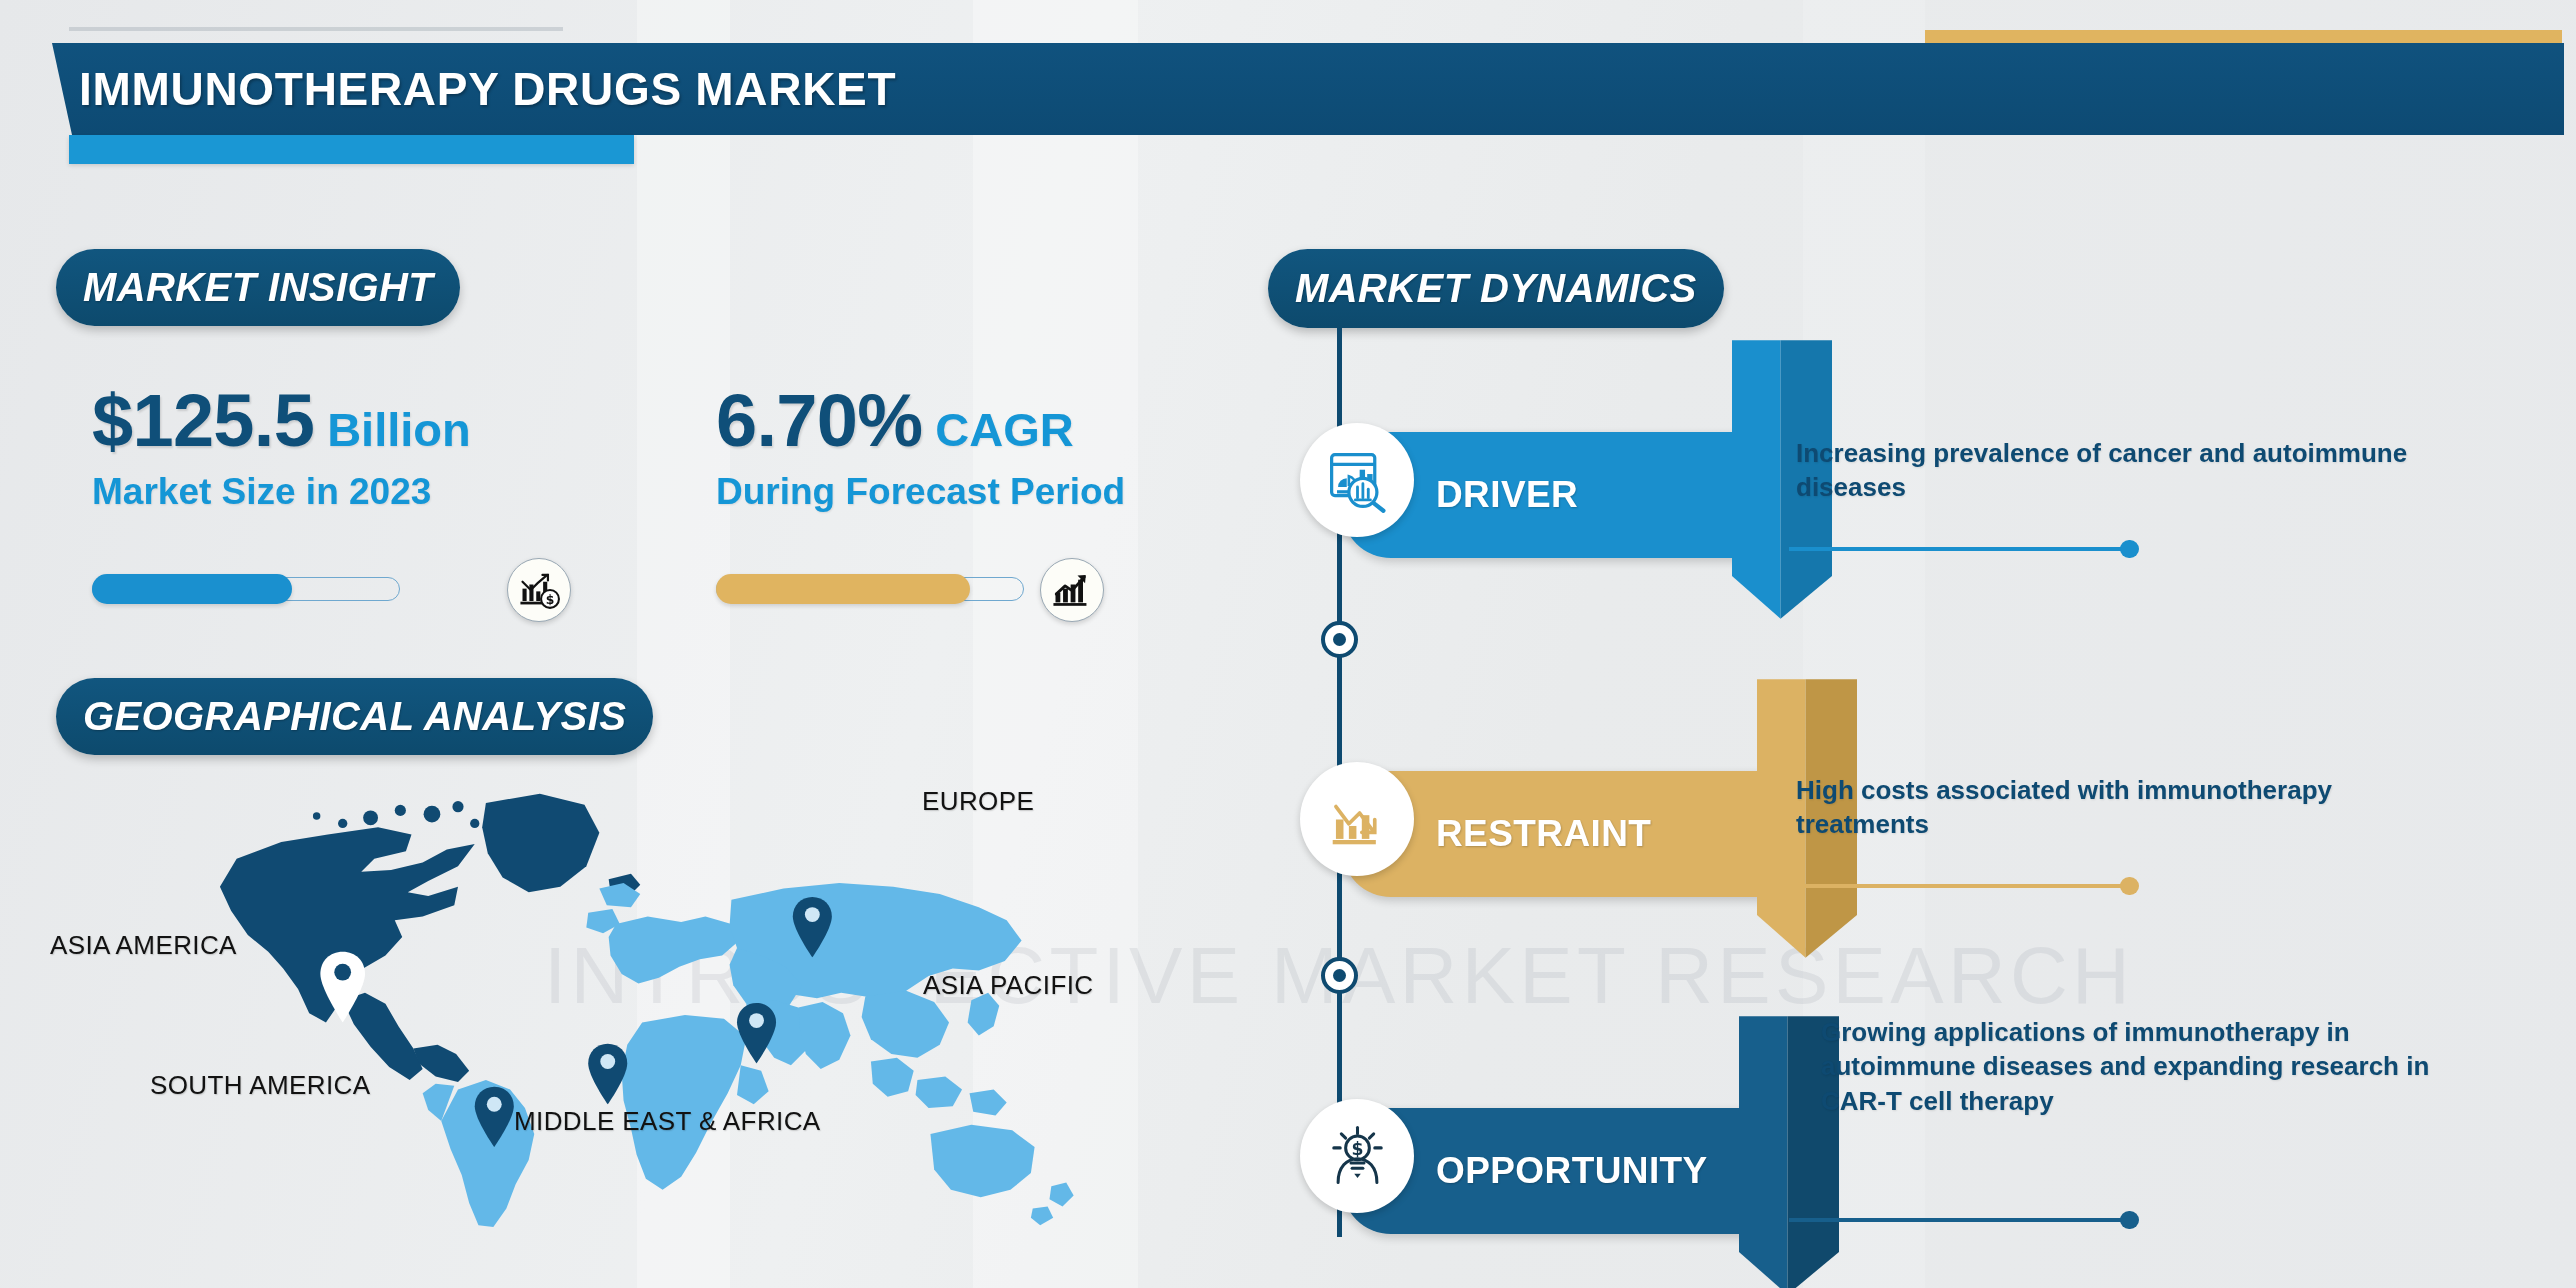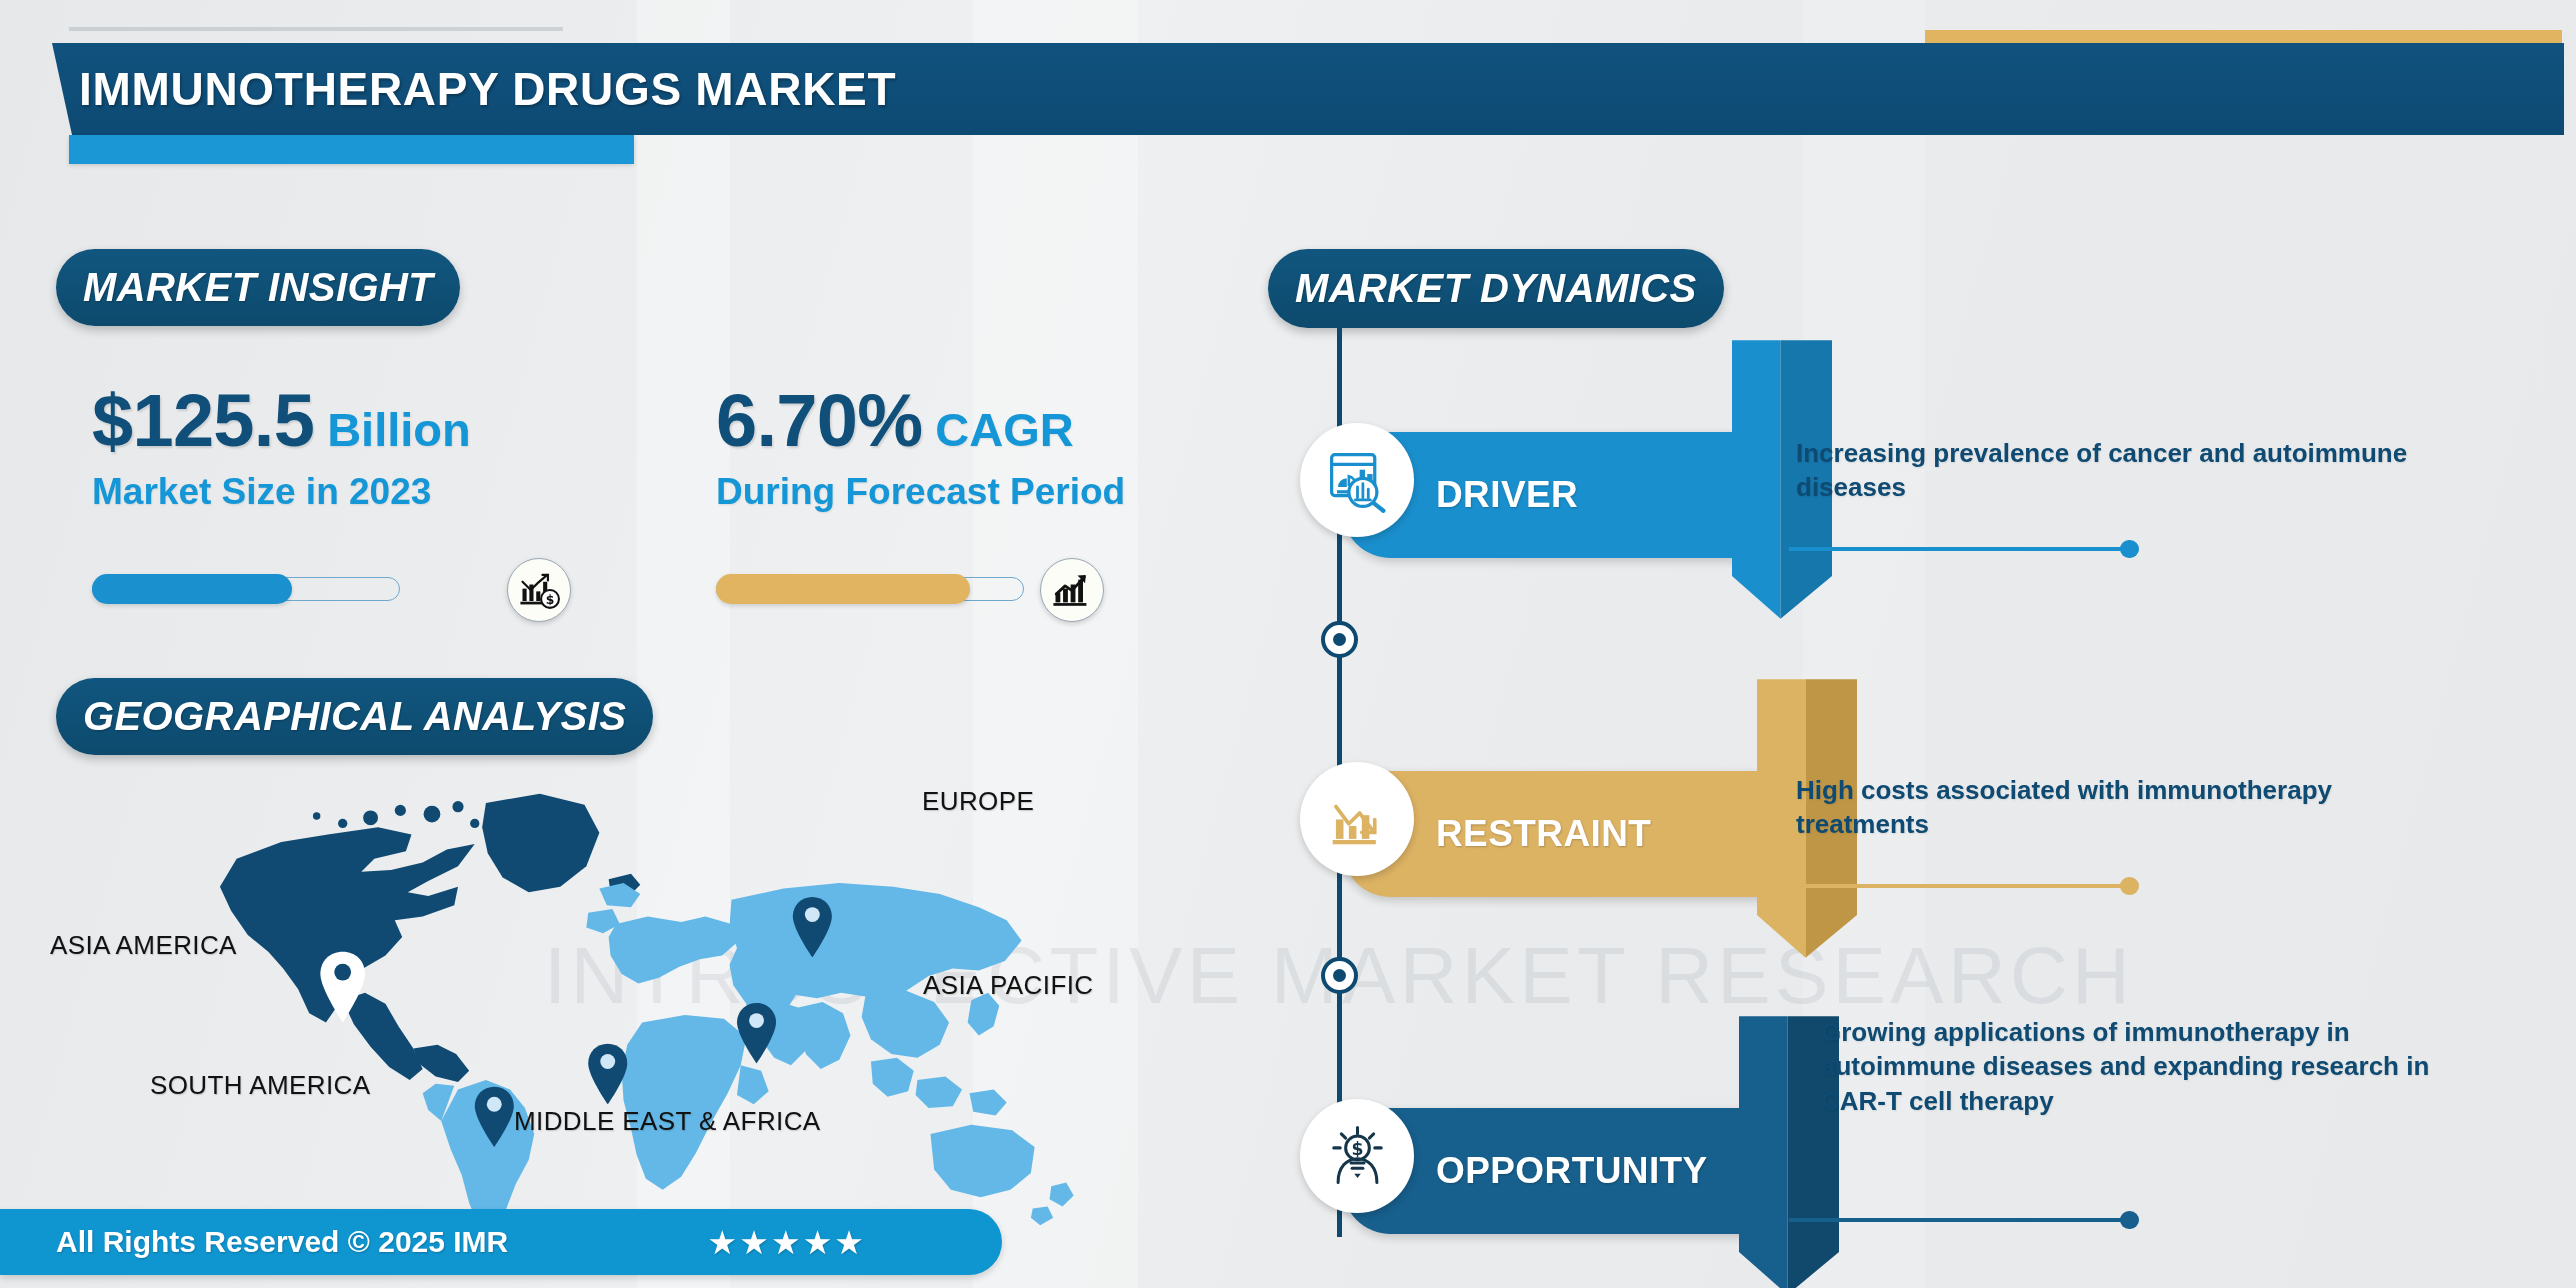--- a/index.html
+++ b/index.html
@@ -514,19 +514,15 @@
         <polygon points="0,0 68,0 68,390 0,330" fill="#175f8c"></polygon>
         <polygon points="68,0 140,0 140,330 68,390" fill="#10496c"></polygon>
       </svg>
     </div>
   </div>
   <div class="dyn-desc" style="left:1796px;top:1015px;width:630px;margin-left:25px;">Growing applications of immunotherapy in autoimmune diseases and expanding research in CAR-T cell therapy</div>
   <div class="dyn-underline" style="left:1789px;top:1218px;width:340px;background:#175f8c;">
     <div class="dyn-dot" style="left:331px;background:#175f8c;"></div>
   </div>
 
-  <div id="footer">
-    <div id="footer-text">All Rights Reserved © 2025 IMR</div>
-    <div id="footer-stars">★★★★★</div>
-  </div>
 
 </div>
 
 
 </body></html>

